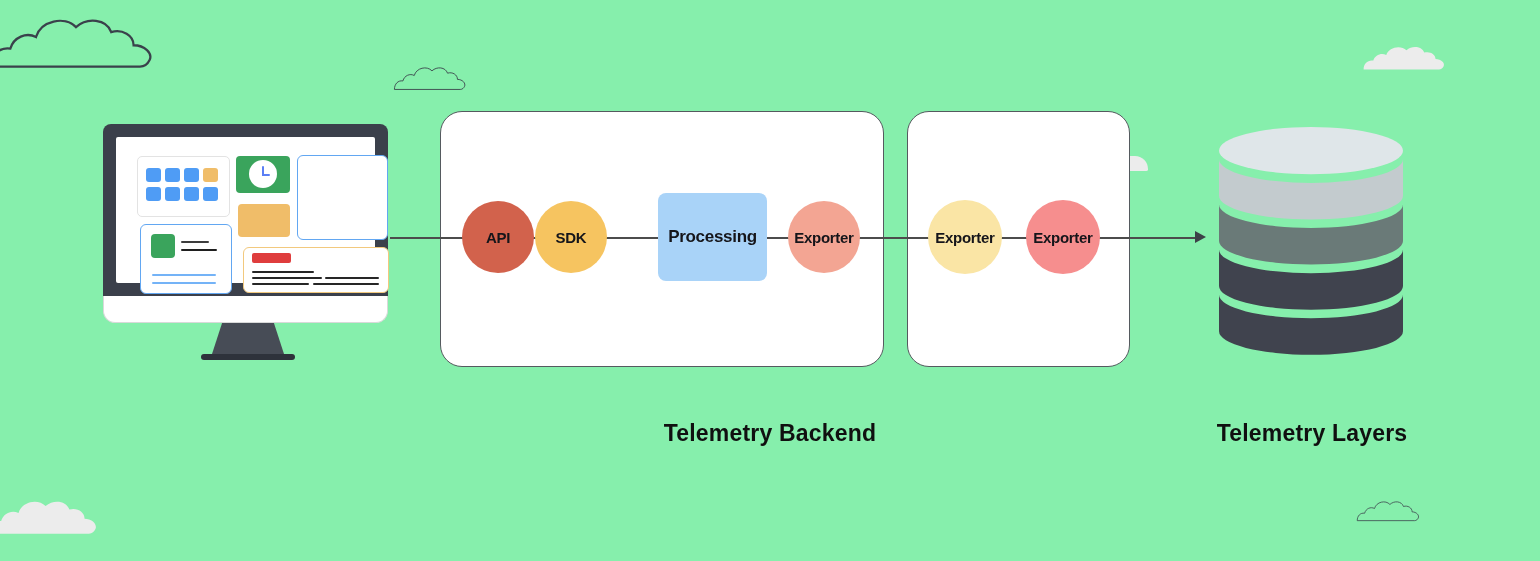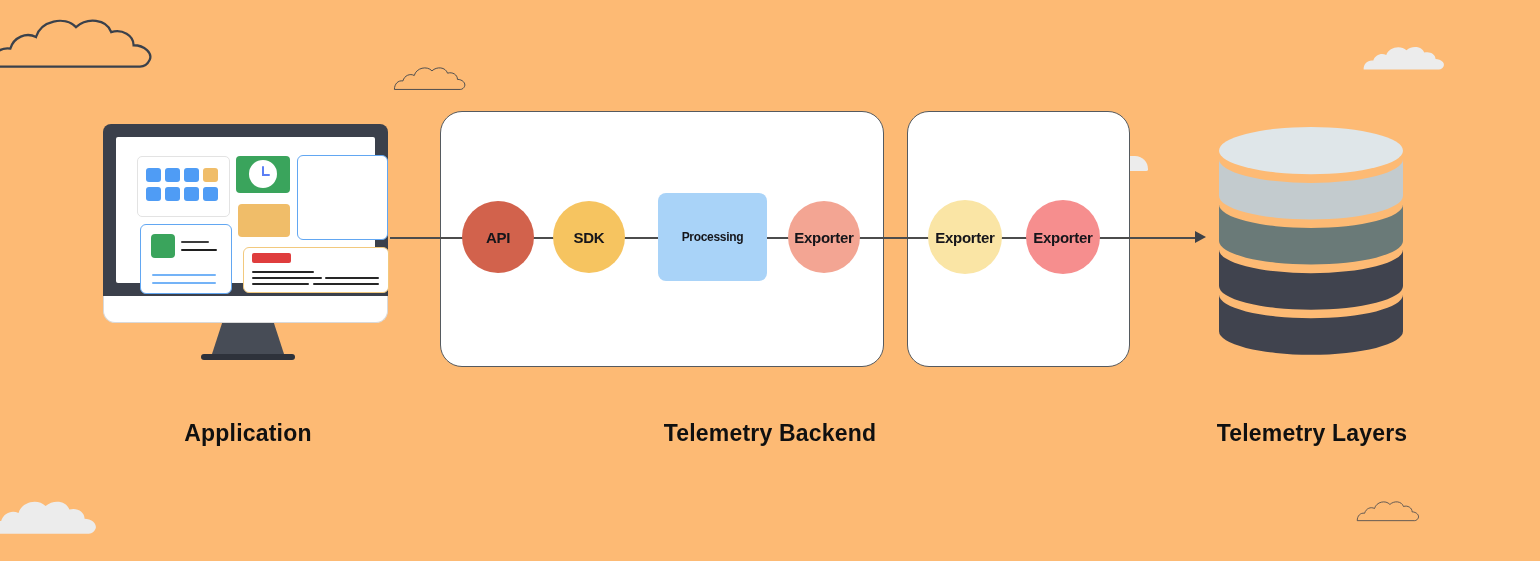--- a/index.html
+++ b/index.html
@@ -1,16 +1,16 @@
 <!DOCTYPE html>
 <html><head>
 <meta charset="utf-8">
 <style>
   html,body{margin:0;padding:0;background:#fff;}
-  .canvas{position:relative;width:1540px;height:561px;background:#fdba74;overflow:hidden;
+  .canvas{position:relative;width:1540px;height:561px;background:#86efac;overflow:hidden;
           font-family:"Liberation Sans","DejaVu Sans",sans-serif;}
   .abs{position:absolute;}
 
   
   .cloud-svg{position:absolute;overflow:visible;}
 
   
   .monitor-frame{left:103px;top:124px;width:285px;height:172px;background:#3b404b;border-radius:8px 8px 0 0;}
   .monitor-screen{left:13px;top:13px;width:259px;height:146px;background:#ffffff;border-radius:2px;position:absolute;}
   .monitor-chin{left:103px;top:296px;width:283px;height:26px;background:#ffffff;border:1px solid #d9d9d9;border-top:none;border-radius:0 0 12px 12px;}
@@ -29,21 +29,21 @@
   .ln{position:absolute;height:2px;border-radius:1px;}
 
   
   .flow-box{position:absolute;top:111px;height:254px;background:#ffffff;border:1px solid #555a5f;border-radius:22px;z-index:1;}
   .flow-line{position:absolute;top:237px;height:1.5px;z-index:2;}
   .arrow-head{position:absolute;top:231px;width:0;height:0;border-top:6px solid transparent;border-bottom:6px solid transparent;z-index:2;}
   .stage{position:absolute;z-index:3;display:flex;align-items:center;justify-content:center;
          font-weight:bold;font-size:15px;color:#15151a;letter-spacing:-0.3px;white-space:nowrap;}
   .stage.circle{width:72px;height:72px;border-radius:50%;top:201px;}
   .stage.circle2{width:74px;height:74px;border-radius:50%;top:200px;}
-  .stage.rect{width:109px;height:88px;border-radius:8px;top:193px;font-size:12px;}
+  .stage.rect{width:109px;height:88px;border-radius:8px;top:193px;font-size:17px;}
 
   
   .caption{position:absolute;top:420px;height:32px;text-align:center;font-size:23px;font-weight:bold;color:#101010;letter-spacing:0.2px;}
 
   
   .cloud-sliver{left:1127px;top:156px;width:21px;height:15px;background:#ececec;border-radius:2px 14px 2px 2px;z-index:0;}
 </style>
 </head>
 <body>
 
@@ -126,21 +126,21 @@
   <div class="flow-line" style="left: 390px; width: 806px; background-color: rgb(76, 76, 76);"></div>
   <div class="arrow-head" style="left:1195px;border-left:11px solid #3d4148"></div>
 
   <div class="flow-box" style="left:440px;width:442px"></div>
 
   <div class="flow-box" style="left:907px;width:221px"></div>
 
   <div class="stage circle" style="left: 462px; background-color: rgb(210, 98, 76);">
     <span>API</span>
   </div>
-  <div class="stage circle" style="left: 553px; background-color: rgb(246, 196, 96);">
+  <div class="stage circle" style="left: 535px; background-color: rgb(246, 196, 96);">
     <span>SDK</span>
   </div>
   <div class="stage rect" style="left: 658px; background-color: rgb(169, 211, 248);">
     <span>Processing</span>
   </div>
   <div class="stage circle" style="left: 788px; background-color: rgb(243, 165, 147);">
     <span>Exporter</span>
   </div>
 
   <div class="stage circle2" style="left: 928px; background-color: rgb(250, 229, 165);">
@@ -151,17 +151,16 @@
   </div>
 
   <svg class="abs" style="left:1219px;top:127px" width="184" height="230" viewBox="0 0 184 214" preserveAspectRatio="none">
     <ellipse cx="92" cy="22" rx="92" ry="22" fill="#dfe6e9"></ellipse>
     <path d="M0 30 A92 22 0 0 0 184 30 L184 64 A92 22 0 0 1 0 64 Z" fill="#c3cbce"></path>
     <path d="M0 72 A92 22 0 0 0 184 72 L184 106 A92 22 0 0 1 0 106 Z" fill="#6a7a78"></path>
     <path d="M0 114 A92 22 0 0 0 184 114 L184 148 A92 22 0 0 1 0 148 Z" fill="#40434e"></path>
     <path d="M0 156 A92 22 0 0 0 184 156 L184 190 A92 22 0 0 1 0 190 Z" fill="#40434e"></path>
   </svg>
 
-  <div class="caption" style="left:103px;width:290px">Application</div>
   <div class="caption" style="left:430px;width:680px">Telemetry Backend</div>
   <div class="caption" style="left:1187px;width:250px">Telemetry Layers</div>
 
 </div>
 
 </body></html>

